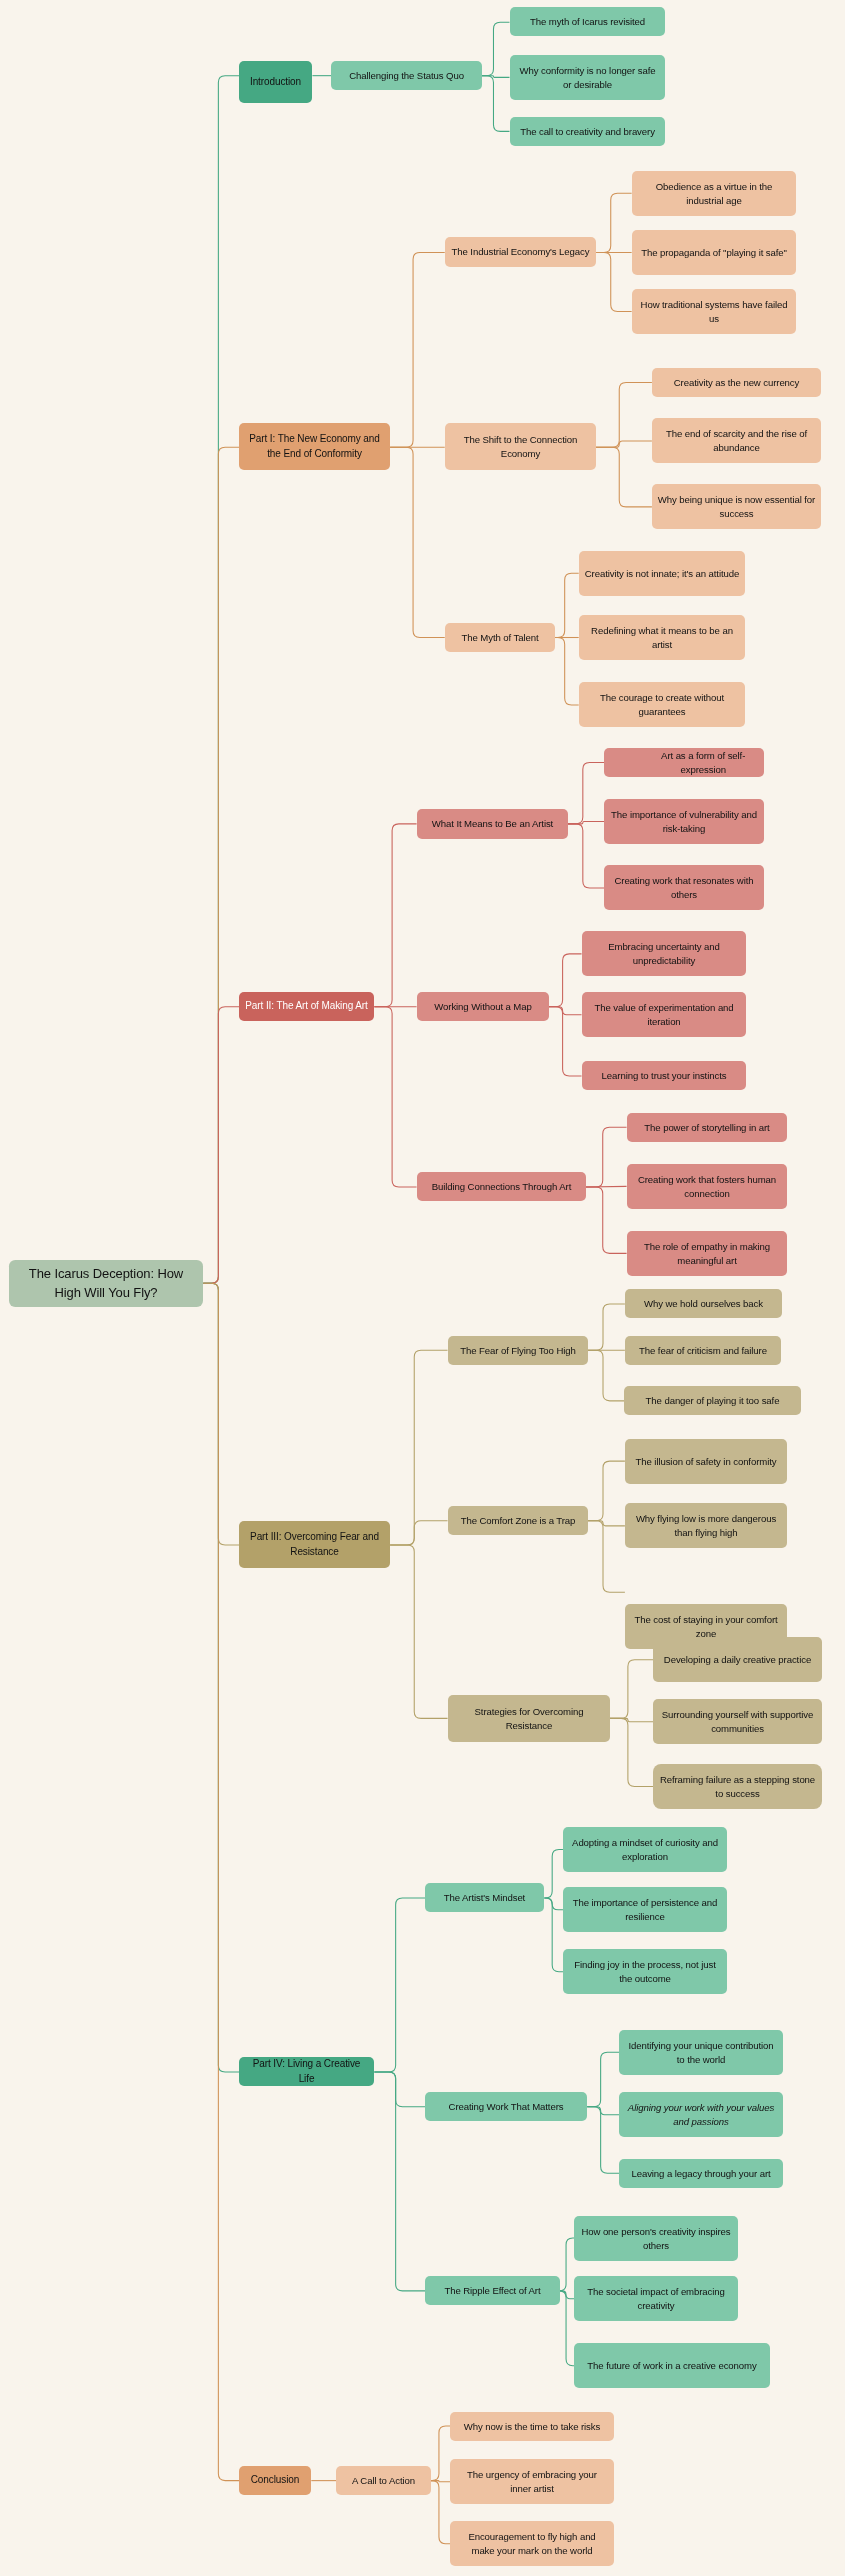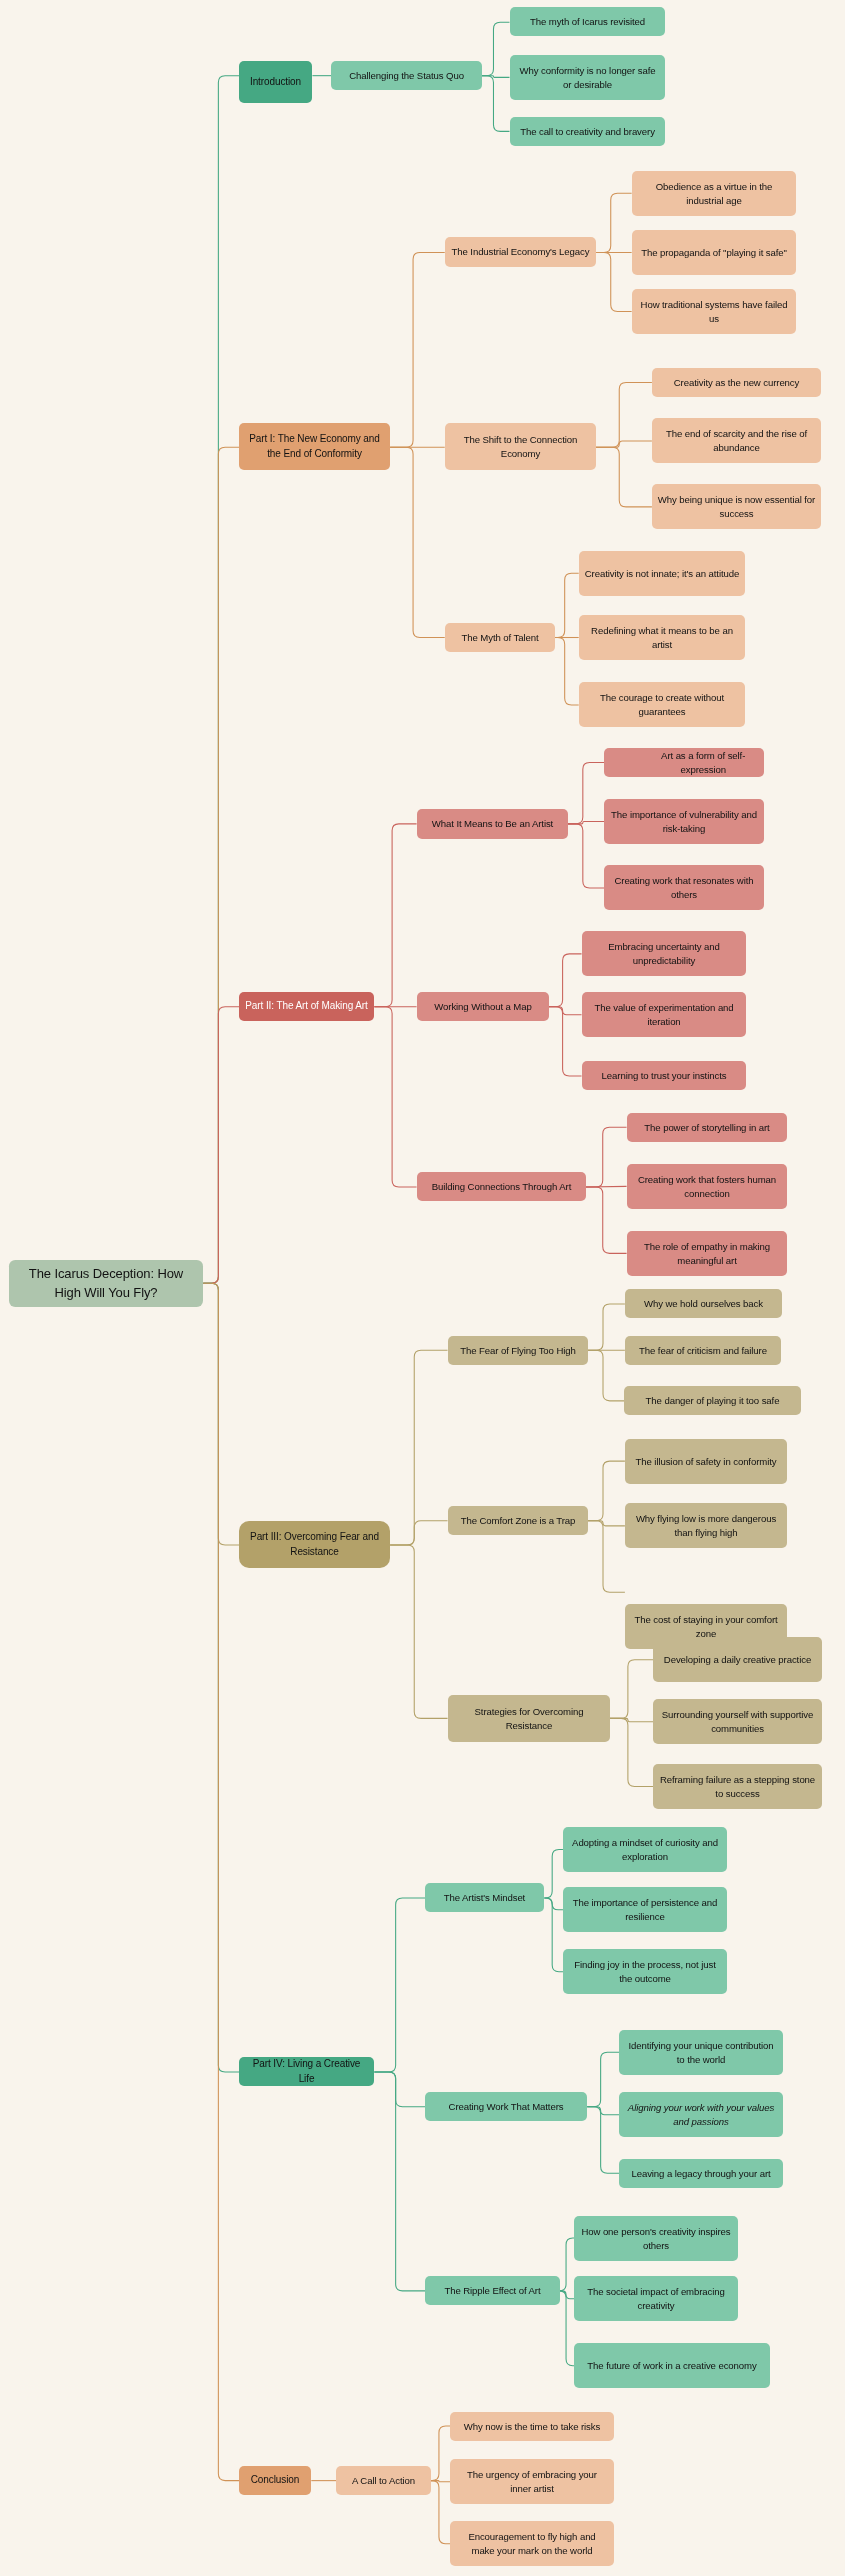--- a/index.html
+++ b/index.html
@@ -197,21 +197,21 @@
     </div>
     <div class="node lvl3" style="left: 627px; top: 1113px; width: 160px; height: 29px; background: rgb(217, 139, 133);">
       <span>The power of storytelling in art</span>
     </div>
     <div class="node lvl3" style="left: 627px; top: 1164px; width: 160px; height: 45px; background: rgb(217, 139, 133);">
       <span>Creating work that fosters human connection</span>
     </div>
     <div class="node lvl3" style="left: 627px; top: 1231px; width: 160px; height: 45px; background: rgb(217, 139, 133);">
       <span>The role of empathy in making meaningful art</span>
     </div>
-    <div class="node lvl1" style="left: 239px; top: 1521px; width: 151px; height: 47px; background: rgb(179, 161, 105); border-radius: 10px;">
+    <div class="node lvl1" style="left: 239px; top: 1521px; width: 151px; height: 47px; background: rgb(179, 161, 105);">
       <span>Part III: Overcoming Fear and Resistance</span>
     </div>
     <div class="node lvl2" style="left: 448px; top: 1336px; width: 140px; height: 29px; background: rgb(196, 183, 143);">
       <span>The Fear of Flying Too High</span>
     </div>
     <div class="node lvl3" style="left: 625px; top: 1289px; width: 157px; height: 29px; background: rgb(196, 183, 143);">
       <span>Why we hold ourselves back</span>
     </div>
     <div class="node lvl3" style="left: 625px; top: 1336px; width: 156px; height: 29px; background: rgb(196, 183, 143);">
       <span>The fear of criticism and failure</span>
@@ -233,21 +233,21 @@
     </div>
     <div class="node lvl2" style="left: 448px; top: 1695px; width: 162px; height: 47px; background: rgb(196, 183, 143);">
       <span>Strategies for Overcoming Resistance</span>
     </div>
     <div class="node lvl3" style="left: 653px; top: 1637px; width: 169px; height: 45px; background: rgb(196, 183, 143);">
       <span>Developing a daily creative practice</span>
     </div>
     <div class="node lvl3" style="left: 653px; top: 1699px; width: 169px; height: 45px; background: rgb(196, 183, 143);">
       <span>Surrounding yourself with supportive communities</span>
     </div>
-    <div class="node lvl3" style="left: 653px; top: 1764px; width: 169px; height: 45px; background: rgb(196, 183, 143);">
+    <div class="node lvl3" style="left: 653px; top: 1764px; width: 169px; height: 45px; background: rgb(196, 183, 143); border-radius: 8px;">
       <span>Reframing failure as a stepping stone to success</span>
     </div>
     <div class="node lvl1" style="left: 239px; top: 2057px; width: 135px; height: 29px; background: rgb(69, 168, 131);">
       <span>Part IV: Living a Creative Life</span>
     </div>
     <div class="node lvl2" style="left: 425px; top: 1883px; width: 119px; height: 29px; background: rgb(127, 200, 169);">
       <span>The Artist's Mindset</span>
     </div>
     <div class="node lvl3" style="left: 563px; top: 1827px; width: 164px; height: 45px; background: rgb(127, 200, 169);">
       <span>Adopting a mindset of curiosity and exploration</span>

